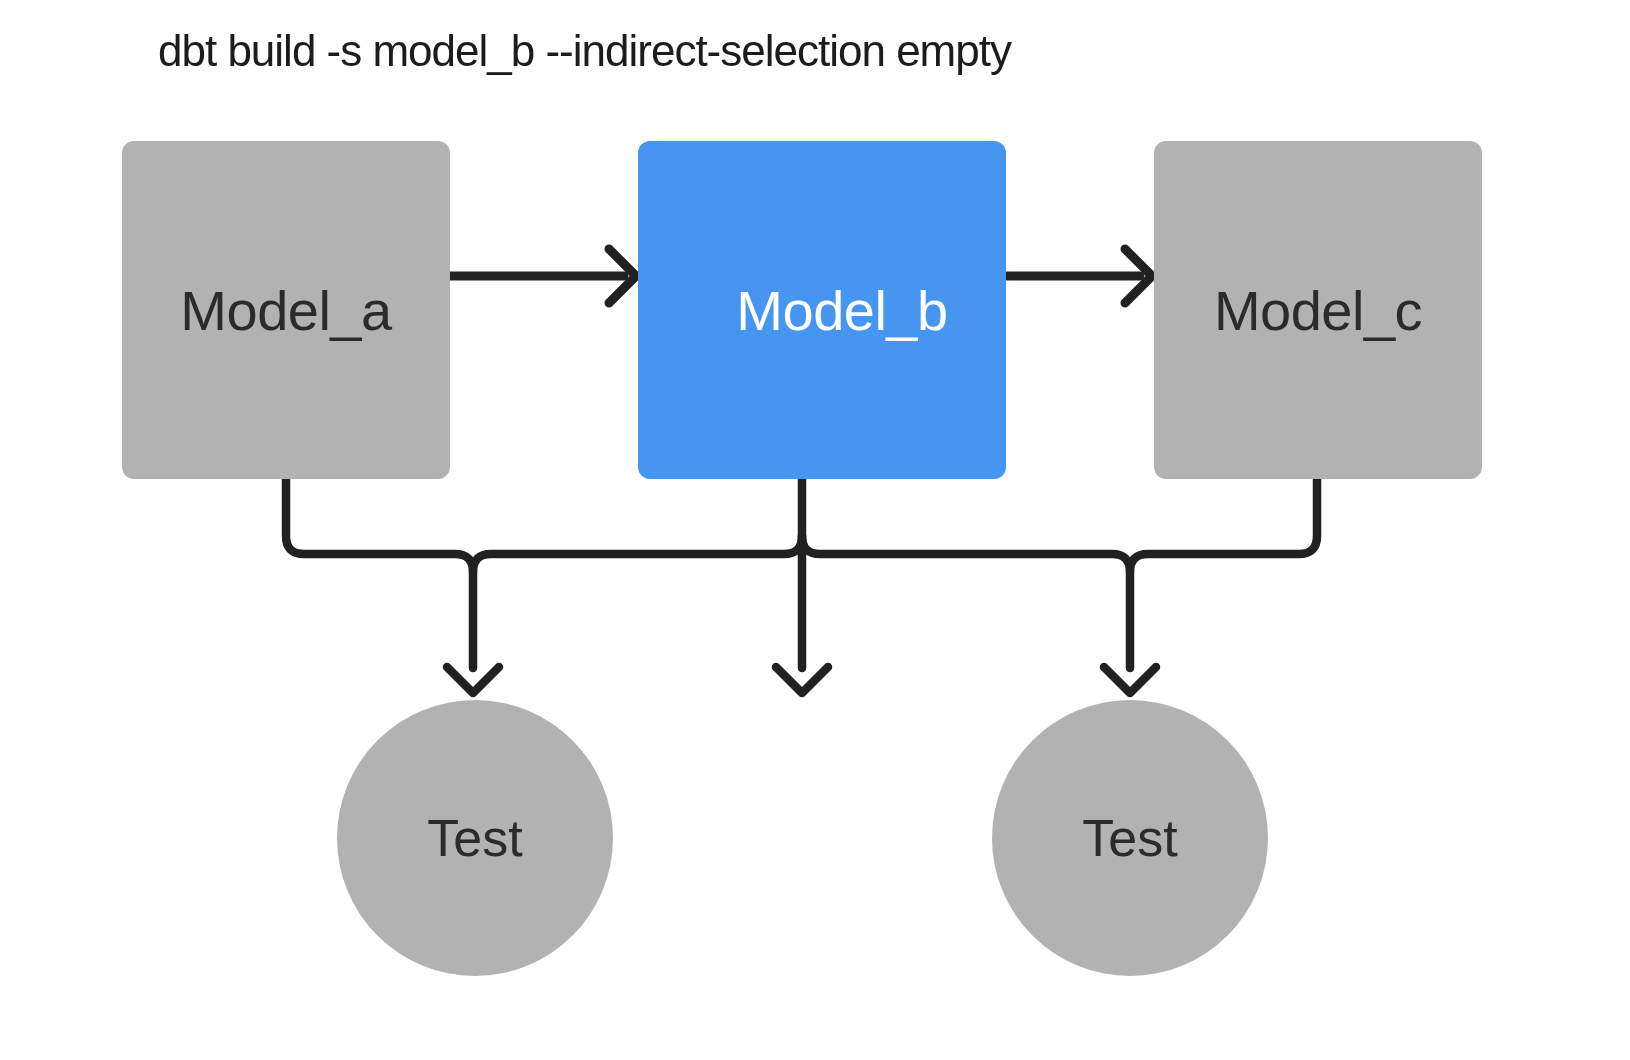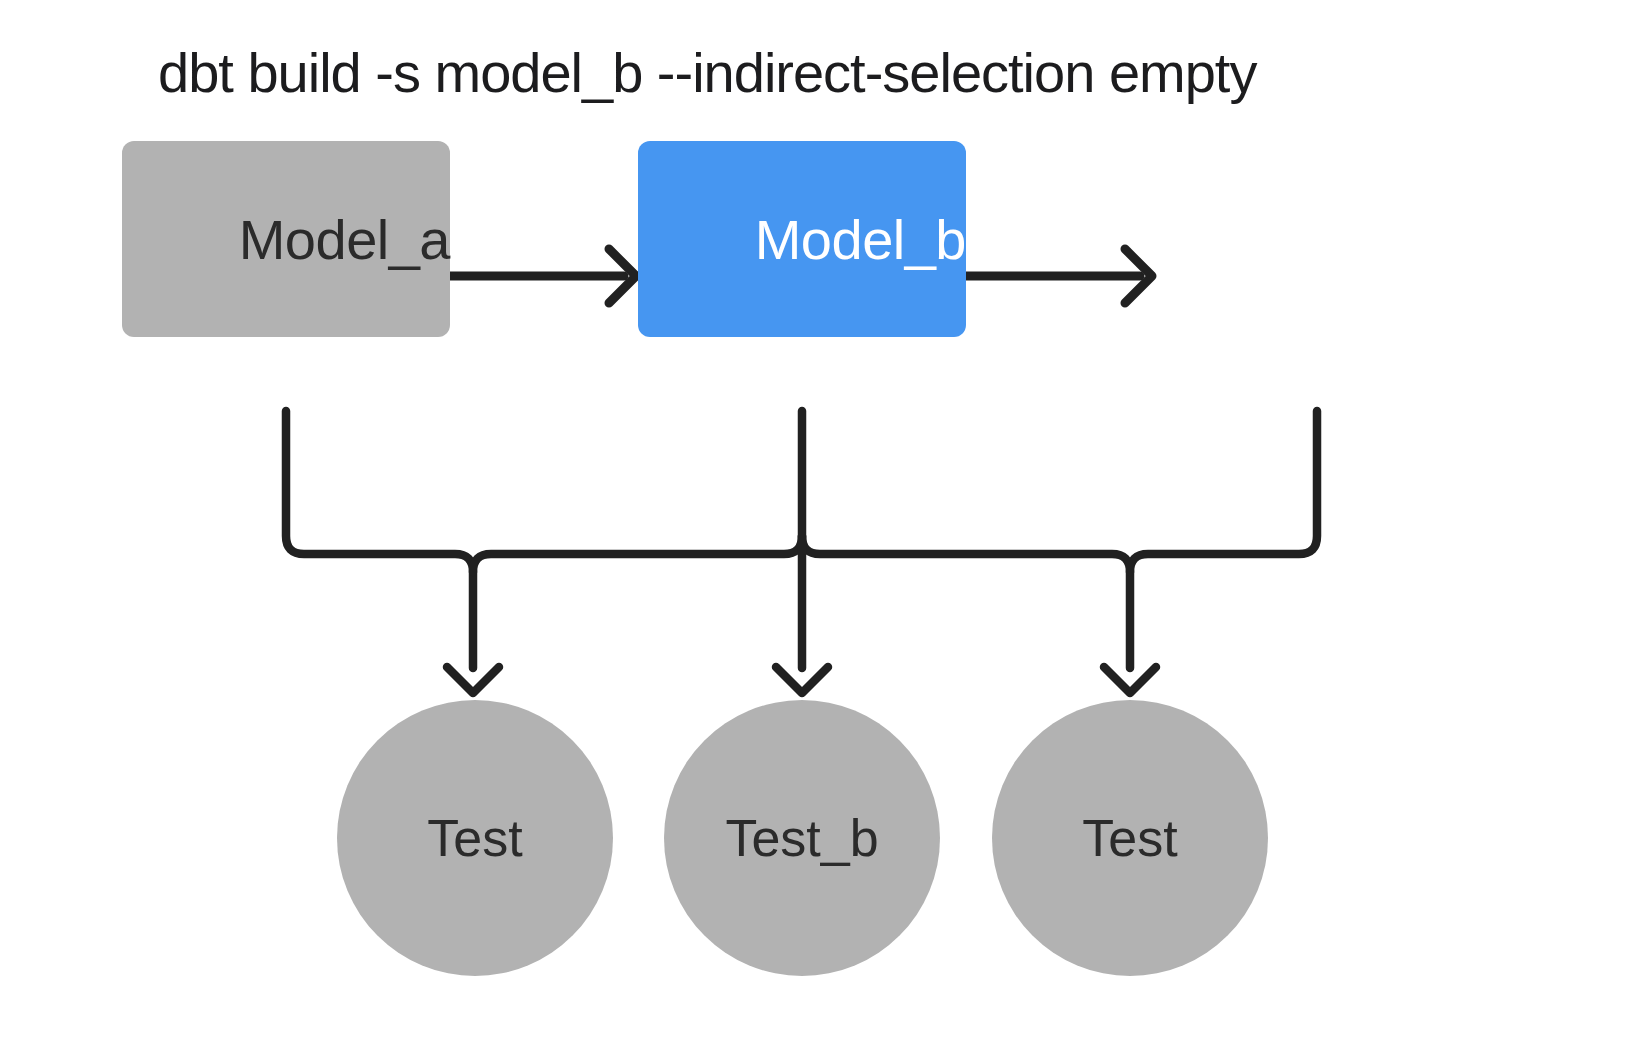--- a/index.html
+++ b/index.html
@@ -13,22 +13,22 @@
   }
   .canvas {
     position: relative;
     width: 1630px;
     height: 1060px;
     background: var(--background, #ffffff);
   }
   .diagram-title {
     position: absolute;
     left: 158px;
-    top: 40px;
-    font-size: 56px;
+    top: 26px;
+    font-size: 44px;
     font-weight: 500;
     letter-spacing: -1px;
     color: var(--title-text, #1c1c1e);
     white-space: nowrap;
   }
   svg.connector-layer {
     position: absolute;
     left: 0;
     top: 0;
     width: 1630px;
@@ -39,28 +39,28 @@
     stroke: var(--line, #212121);
     stroke-linecap: round;
     stroke-linejoin: round;
   }
   .w85 { stroke-width: 8.5px; }
   .w9  { stroke-width: 9px; }
   .node-box {
     position: absolute;
     top: 141px;
     width: 328px;
-    height: 196px;
+    height: 338px;
     border-radius: 12px;
     display: flex;
     align-items: center;
-    justify-content: flex-end;
+    justify-content: center;
   }
   .node-box.unselected { background: var(--unselected-fill, #b2b2b2); }
-  .node-box.selected   { background: var(--selected-fill, #4696f1); }
+  .node-box.selected   { background: var(--selected-fill, #4696f1); padding-left: 40px; }
   .box-label {
     font-size: 56px;
     font-weight: 500;
     letter-spacing: -0.5px;
     color: var(--label-dark, #2b2b2b);
     white-space: nowrap;
   }
   .node-box.selected .box-label { color: var(--label-light, #ffffff); }
   .node-circle {
     position: absolute;
@@ -119,28 +119,28 @@
       <path class="edge w85" d="M 776 667 L 802 693 L 828 667"></path>
     </g>
   </svg>
 
   <div class="node-box unselected" style="left:122px">
     <span class="box-label">Model_a</span>
   </div>
   <div class="node-box selected" style="left:638px">
     <span class="box-label">Model_b</span>
   </div>
+  <div class="node-box unselected" style="left:1154px">
+    <span class="box-label">Model_c</span>
+  </div>
 
   <div class="node-circle" style="left:337px">
     <span class="circle-label">
       <span class="line">Test</span>
     </span>
-  </div>
-  <div class="node-circle" style="left:664px">
-    <span class="circle-label">Test_b</span>
   </div>
   <div class="node-circle" style="left:992px">
     <span class="circle-label">
       <span class="line">Test</span>
     </span>
   </div>
 
 </div>
 
 </body></html>

